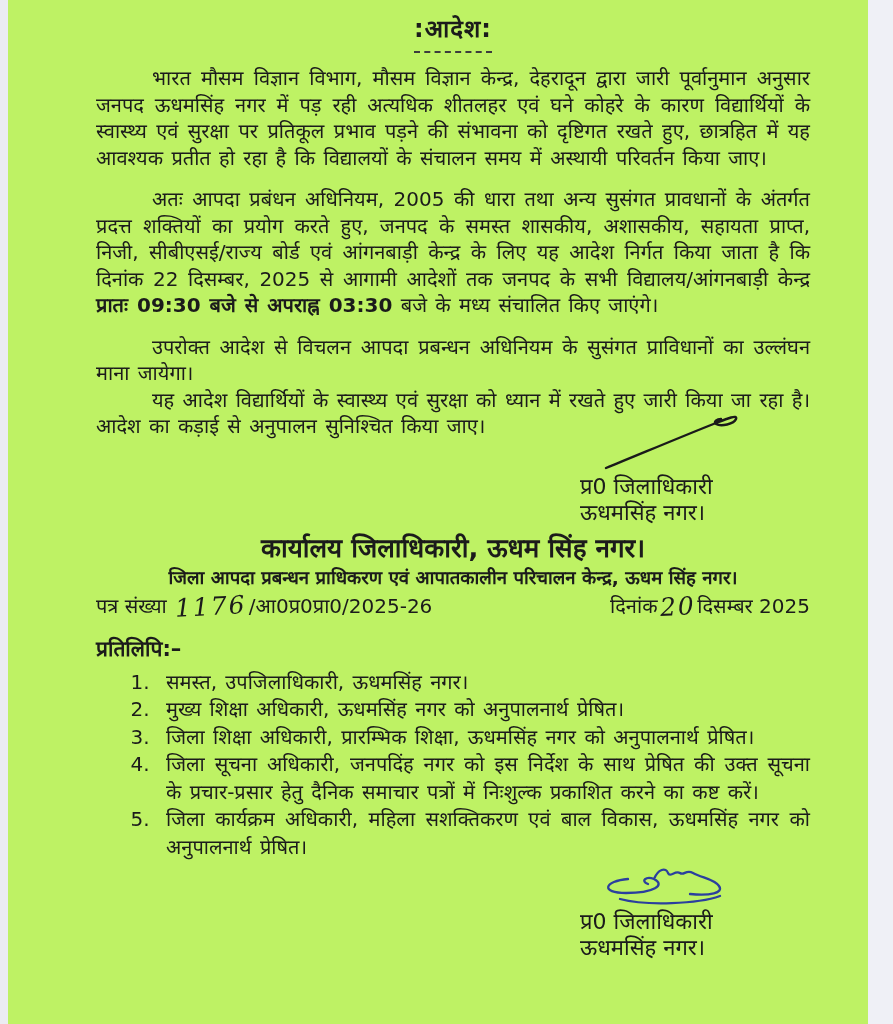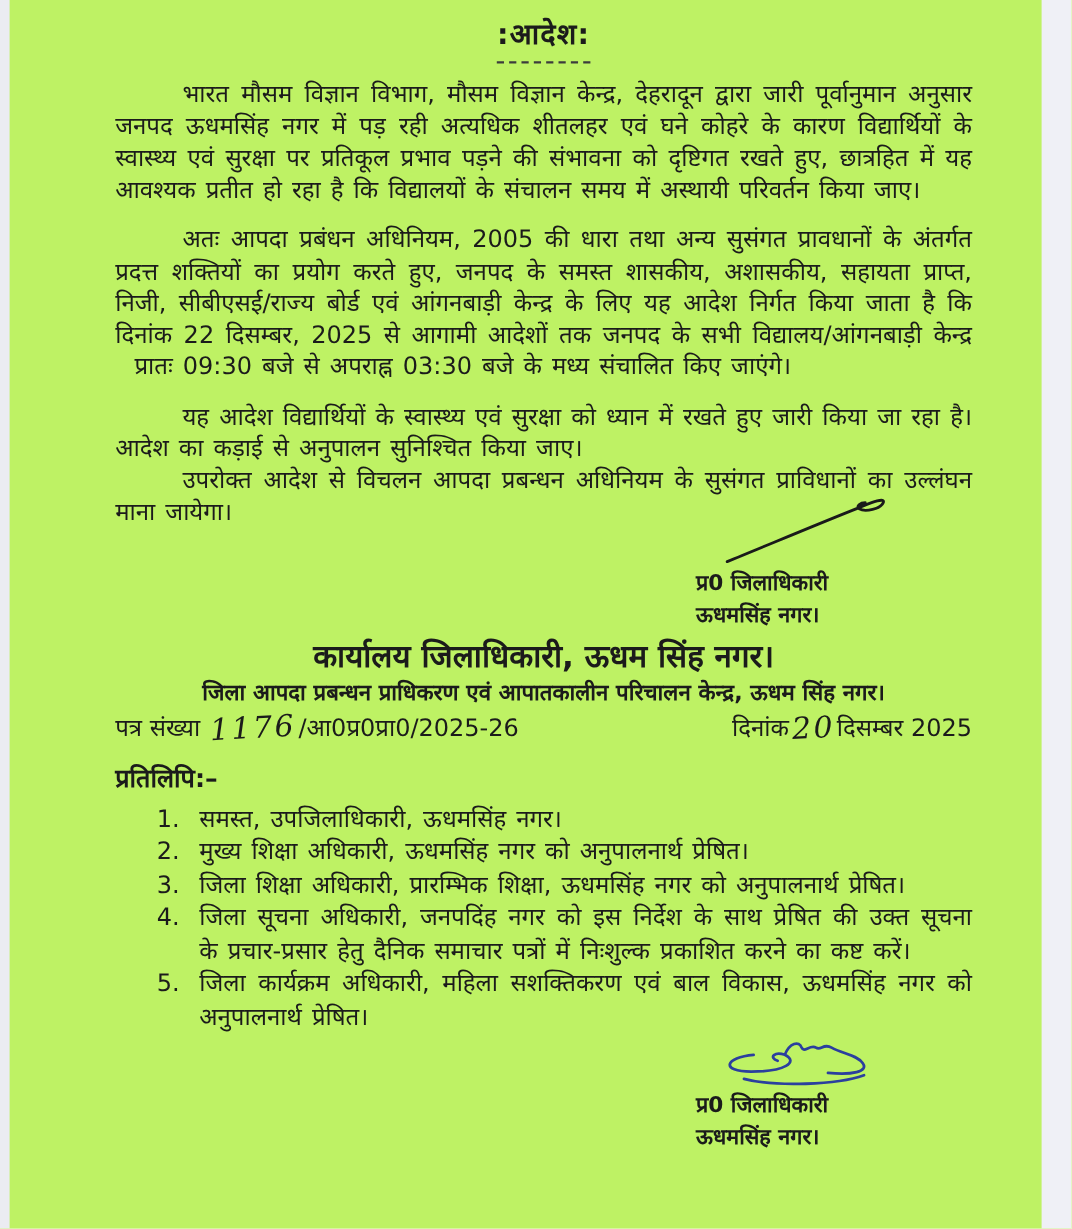--- a/index.html
+++ b/index.html
@@ -48,31 +48,31 @@
   }
   .body-para {
     margin: 0 0 15px 0;
     font-size: 20px;
     line-height: 26.5px;
     text-align: justify;
     text-indent: 56px;
     word-spacing: 2px;
   }
   .body-para.tight { margin-bottom: 0; }
-  .bold-inline { font-weight: 400; margin-left: 16px; }
+  .bold-inline { font-weight: 700; }
 
   .sig-block {
     width: 200px;
     margin: 0 30px 0 auto;
     text-align: left;
   }
   .sig-block .sig-art { display: block; margin-left: 18px; }
   .sig-line {
-    font-size: 18px;
-    font-weight: 700;
+    font-size: 22px;
+    font-weight: 400;
     line-height: 26px;
     white-space: nowrap;
   }
   .sig-1 { margin-top: -30px; }
   .sig-1 .sig-art { margin-top: 0; margin-bottom: 2px; }
   .sig-2 { margin-top: 2px; }
 
   .office { text-align: center; margin-top: 6px; }
   .office-line1 {
     font-size: 26px;
@@ -139,23 +139,23 @@
 
   <div class="page">
 
     <h1 class="order-heading">:आदेश:</h1>
     <div class="heading-rule"></div>
 
     <p class="body-para">भारत मौसम विज्ञान विभाग, मौसम विज्ञान केन्द्र, देहरादून द्वारा जारी पूर्वानुमान अनुसार जनपद ऊधमसिंह नगर में पड़ रही अत्यधिक शीतलहर एवं घने कोहरे के कारण विद्यार्थियों के स्वास्थ्य एवं सुरक्षा पर प्रतिकूल प्रभाव पड़ने की संभावना को दृष्टिगत रखते हुए, छात्रहित में यह आवश्यक प्रतीत हो रहा है कि विद्यालयों के संचालन समय में अस्थायी परिवर्तन किया जाए।</p>
 
     <p class="body-para"><span>अतः आपदा प्रबंधन अधिनियम, 2005 की धारा तथा अन्य सुसंगत प्रावधानों के अंतर्गत प्रदत्त शक्तियों का प्रयोग करते हुए, जनपद के समस्त शासकीय, अशासकीय, सहायता प्राप्त, निजी, सीबीएसई/राज्य बोर्ड एवं आंगनबाड़ी केन्द्र के लिए यह आदेश निर्गत किया जाता है कि दिनांक 22 दिसम्बर, 2025 से आगामी आदेशों तक जनपद के सभी विद्यालय/आंगनबाड़ी केन्द्र </span><span class="bold-inline">प्रातः 09:30 बजे से अपराह्न 03:30</span><span> बजे के मध्य संचालित किए जाएंगे।</span></p>
 
+    <p class="body-para tight">उपरोक्त आदेश से विचलन आपदा प्रबन्धन अधिनियम के सुसंगत प्राविधानों का उल्लंघन माना जायेगा।</p>
+
     <p class="body-para tight">यह आदेश विद्यार्थियों के स्वास्थ्य एवं सुरक्षा को ध्यान में रखते हुए जारी किया जा रहा है। आदेश का कड़ाई से अनुपालन सुनिश्चित किया जाए।</p>
-
-    <p class="body-para tight">उपरोक्त आदेश से विचलन आपदा प्रबन्धन अधिनियम के सुसंगत प्राविधानों का उल्लंघन माना जायेगा।</p>
 
     <div class="sig-block sig-1">
       <svg class="sig-art" width="150" height="62" viewBox="0 0 150 62">
         <path d="M8 58 C40 45, 85 26, 118 13 C128 9, 140 4, 138 9 C136 14, 123 17, 118 14 C115 12, 119 9, 123 9" fill="none" stroke="#1a1a1a" stroke-width="2.4" stroke-linecap="round"></path>
       </svg>
       <div class="sig-line">प्र0 जिलाधिकारी</div>
       <div class="sig-line">ऊधमसिंह नगर।</div>
     </div>
 
     <div class="office">

